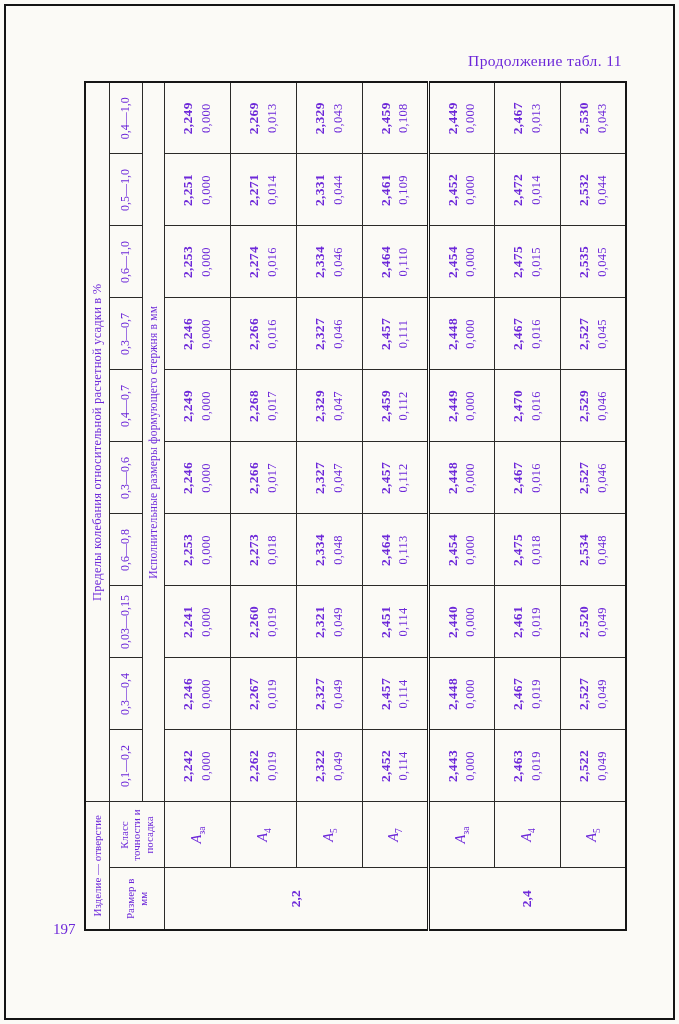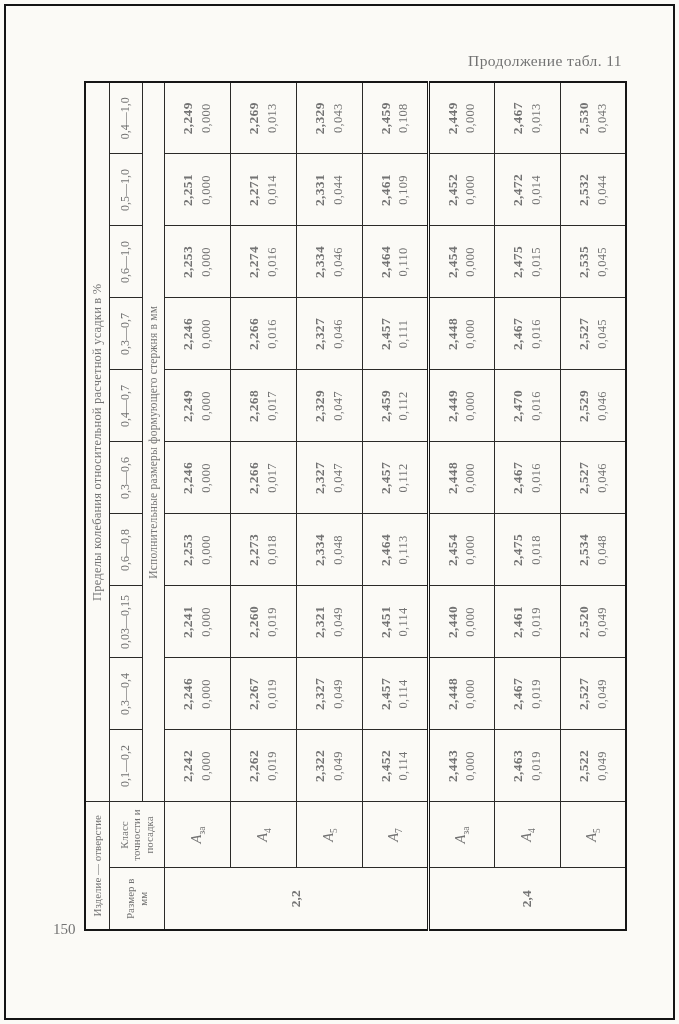--- a/index.html
+++ b/index.html
@@ -1,18 +1,18 @@
 <!DOCTYPE html>
 <html><head>
 <meta charset="utf-8">
 <style>
   html,body{margin:0;padding:0;background:#ffffff;}
   .page{
     position:relative;width:679px;height:1024px;background:#fbfaf6;
-    font-family:"Liberation Serif","DejaVu Serif",serif;color:#737373;overflow:hidden;
+    font-family:"Liberation Serif","DejaVu Serif",serif;color:#6d28d9;overflow:hidden;
   }
   .scan-frame{position:absolute;inset:4px;border:2px solid #141414;pointer-events:none;}
   .caption{position:absolute;top:52px;right:57px;font-size:15.5px;letter-spacing:.4px;}
   .pageno{position:absolute;left:53px;top:921px;font-size:15px;}
   
   .rot-wrap{position:absolute;left:84px;top:79px;width:537px;height:852px;}
   .natural{
     position:absolute;top:0;left:0;width:850px;height:537px;
     transform:translateY(852px) rotate(-90deg);transform-origin:0 0;
   }
@@ -387,14 +387,14 @@
               <td class="data-cell">
                 <div class="val-main">2,530</div>
                 <div class="val-tol">0,043</div>
               </td>
             </tr>
           </tbody>
       </table>
     </div>
   </div>
 
-  <div class="pageno">150</div>
+  <div class="pageno">197</div>
 </div>
 
 </body></html>

